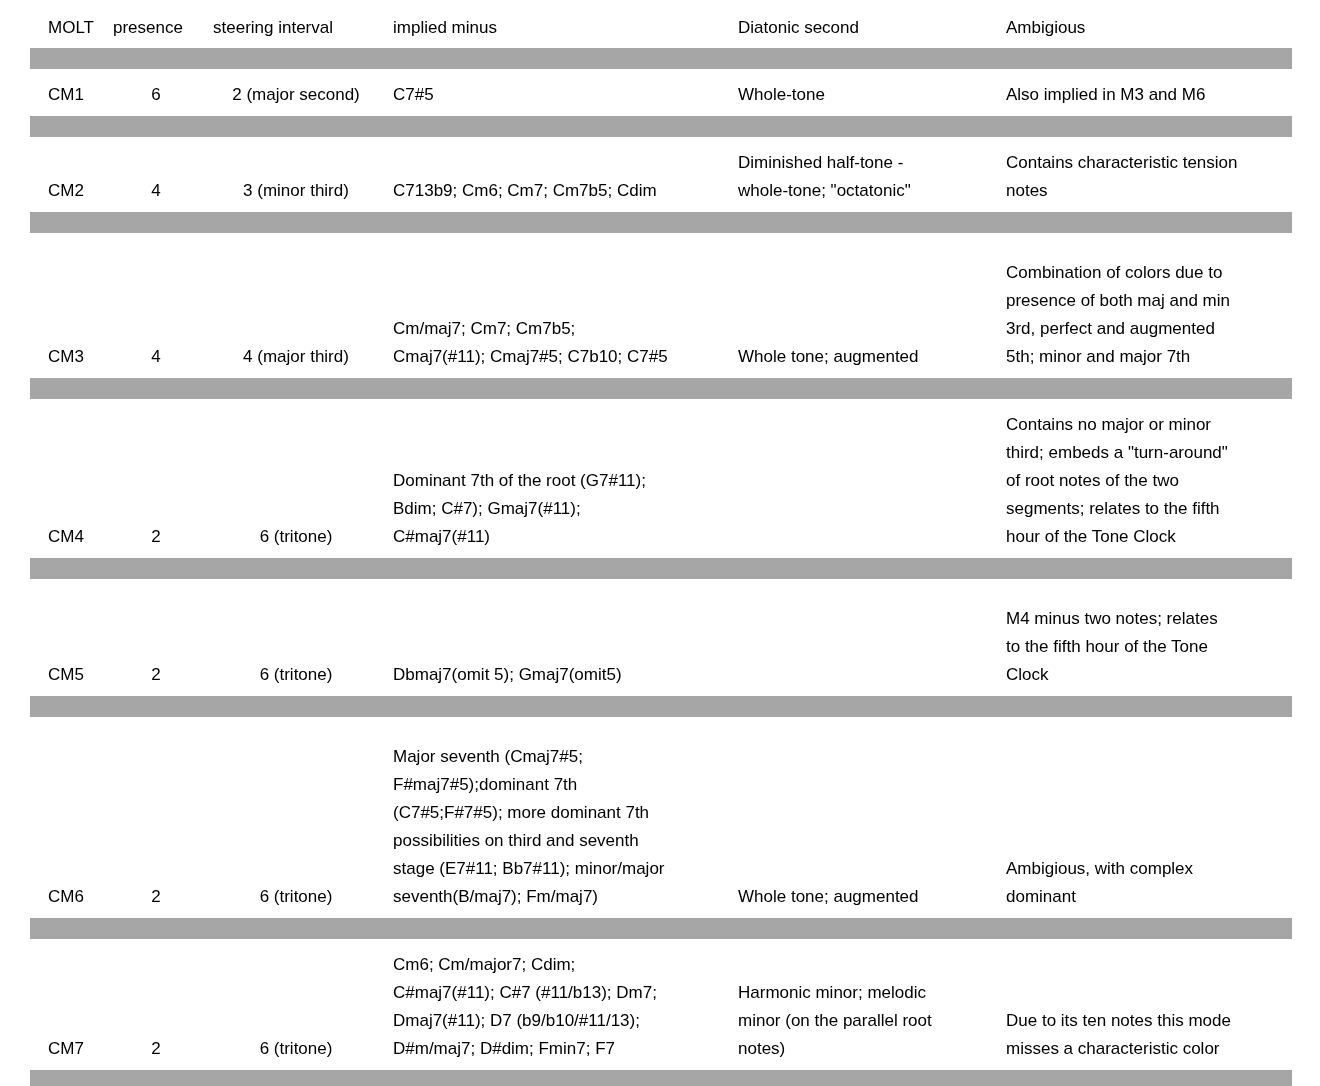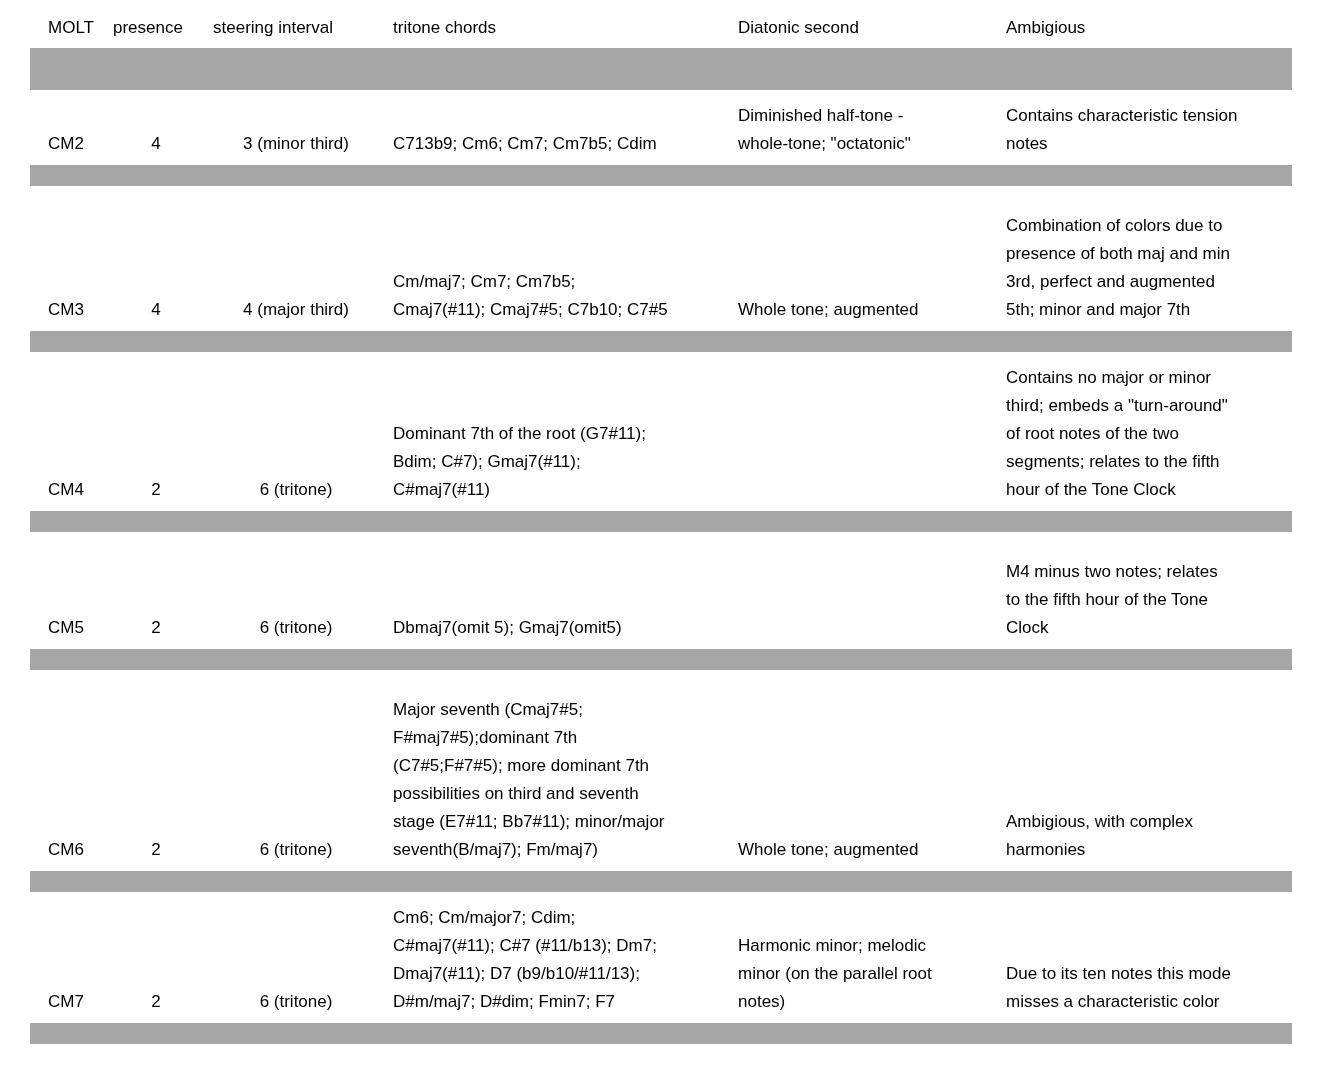--- a/index.html
+++ b/index.html
@@ -65,30 +65,38 @@
         <col class="c-steering">
       <col class="c-chords">
         <col class="c-scale">
         <col class="c-character">
     </colgroup>
     <thead>
       <tr>
         <th class="col-molt">MOLT</th>
         <th class="col-segments">presence</th>
         <th class="col-steering">steering interval</th>
-        <th class="col-chords">tritone chords</th>
+        <th class="col-chords">implied minus</th>
         <th class="col-scale">Diatonic second</th>
         <th class="col-character">Ambigious</th>
       </tr>
     </thead>
     <tbody>
       <tr class="sep">
           <td colspan="6"></td>
         </tr>
 
+      <tr class="data-row">
+        <td class="col-molt cell-molt">CM1</td>
+        <td class="cell-segments">6</td>
+        <td class="cell-steering">2 (major second)</td>
+        <td class="cell-chords">C7#5</td>
+        <td class="cell-scale">Whole-tone</td>
+        <td class="cell-character">Also implied in M3 and M6</td>
+      </tr>
 
       <tr class="sep">
           <td colspan="6"></td>
         </tr>
 
       <tr class="data-row">
         <td class="col-molt cell-molt">CM2</td>
         <td class="cell-segments">4</td>
         <td class="cell-steering">3 (minor third)</td>
         <td class="cell-chords">C713b9; Cm6; Cm7; Cm7b5; Cdim</td>
@@ -158,21 +166,21 @@
         <td class="cell-segments">2</td>
         <td class="cell-steering">6 (tritone)</td>
         <td class="cell-chords">Major seventh (Cmaj7#5;
 F#maj7#5);dominant 7th
 (C7#5;F#7#5); more dominant 7th
 possibilities on third and seventh
 stage (E7#11; Bb7#11); minor/major
 seventh(B/maj7); Fm/maj7)</td>
         <td class="cell-scale">Whole tone; augmented</td>
         <td class="cell-character">Ambigious, with complex
-harmonies</td>
+dominant</td>
       </tr>
 
       <tr class="sep">
           <td colspan="6"></td>
         </tr>
 
       <tr class="data-row">
         <td class="col-molt cell-molt">CM7</td>
         <td class="cell-segments">2</td>
         <td class="cell-steering">6 (tritone)</td>

